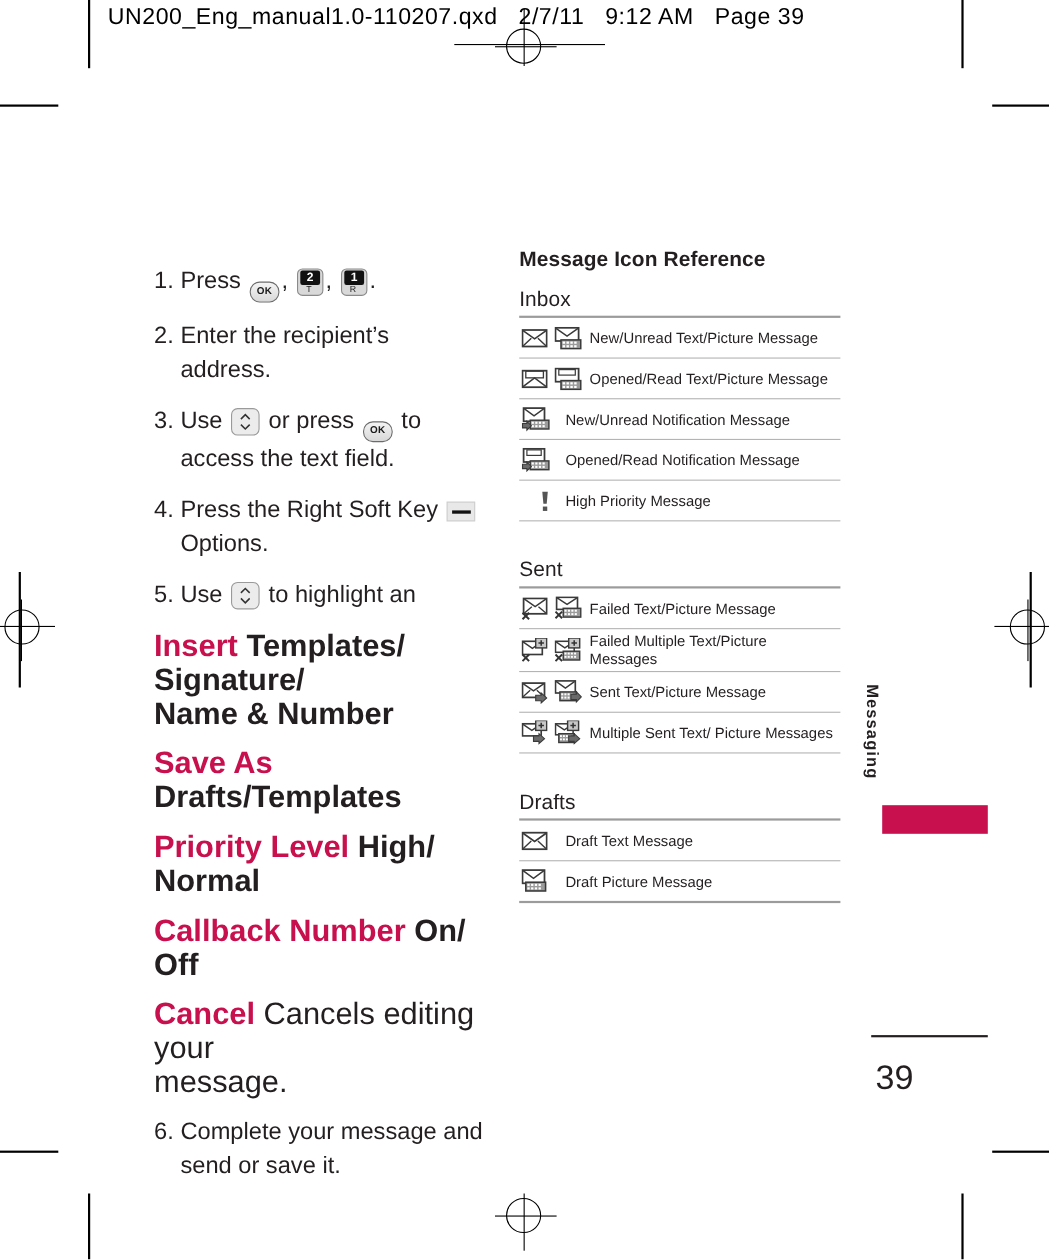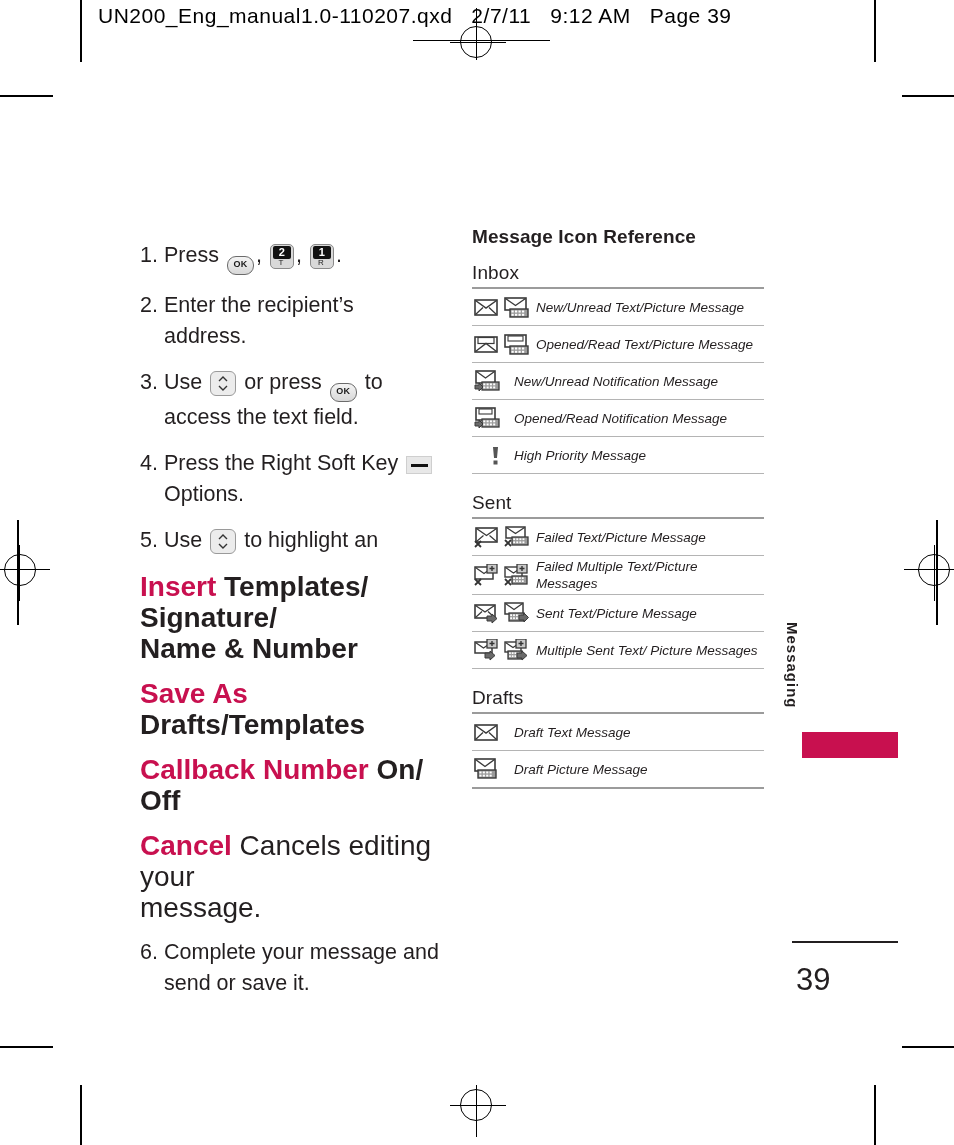--- a/index.html
+++ b/index.html
@@ -177,39 +177,38 @@
   .optline .val { font-weight: bold; }
 
   
   .ref-title {
     font-size: 19px;
     font-weight: bold;
     color: #231f20;
     margin: 0 0 14px 0;
     letter-spacing: 0.1px;
   }
-  .ref-group { margin-bottom: 2px; }
+  .ref-group { margin-bottom: 18px; }
   .ref-group-title {
     font-size: 19px;
     color: #231f20;
     margin: 0 0 3px 0;
     letter-spacing: 0.1px;
   }
   .ref-rule {
     height: 2px;
     background: #9b9b9b;
     width: 100%;
   }
   .ref-rule.thin { height: 1px; background: #b4b4b4; }
   .ref-row {
     display: flex;
     align-items: center;
     min-height: 32px;
     padding: 2px 0;
-    font-style: italic;
   }
   .ref-icons {
     flex: 0 0 auto;
     display: flex;
     align-items: center;
     gap: 6px;
     width: 62px;
     padding-left: 2px;
   }
   .ref-icons.single { width: 40px; }
@@ -360,20 +359,24 @@
     <span class="term">Insert</span>
     <span class="val">Templates/ Signature/</span><br>
     <span class="val">Name &amp; Number</span>
   </div>
 
   <div class="optline">
     <span class="term">Save As</span>
     <span class="val">Drafts/Templates</span>
   </div>
 
+  <div class="optline">
+    <span class="term">Priority Level</span>
+    <span class="val">High/ Normal</span>
+  </div>
 
   <div class="optline">
     <span class="term">Callback Number</span>
     <span class="val">On/ Off</span>
   </div>
 
   <div class="optline">
     <span class="term">Cancel</span>
     <span>Cancels editing your</span><br>
     <span>message.</span>

